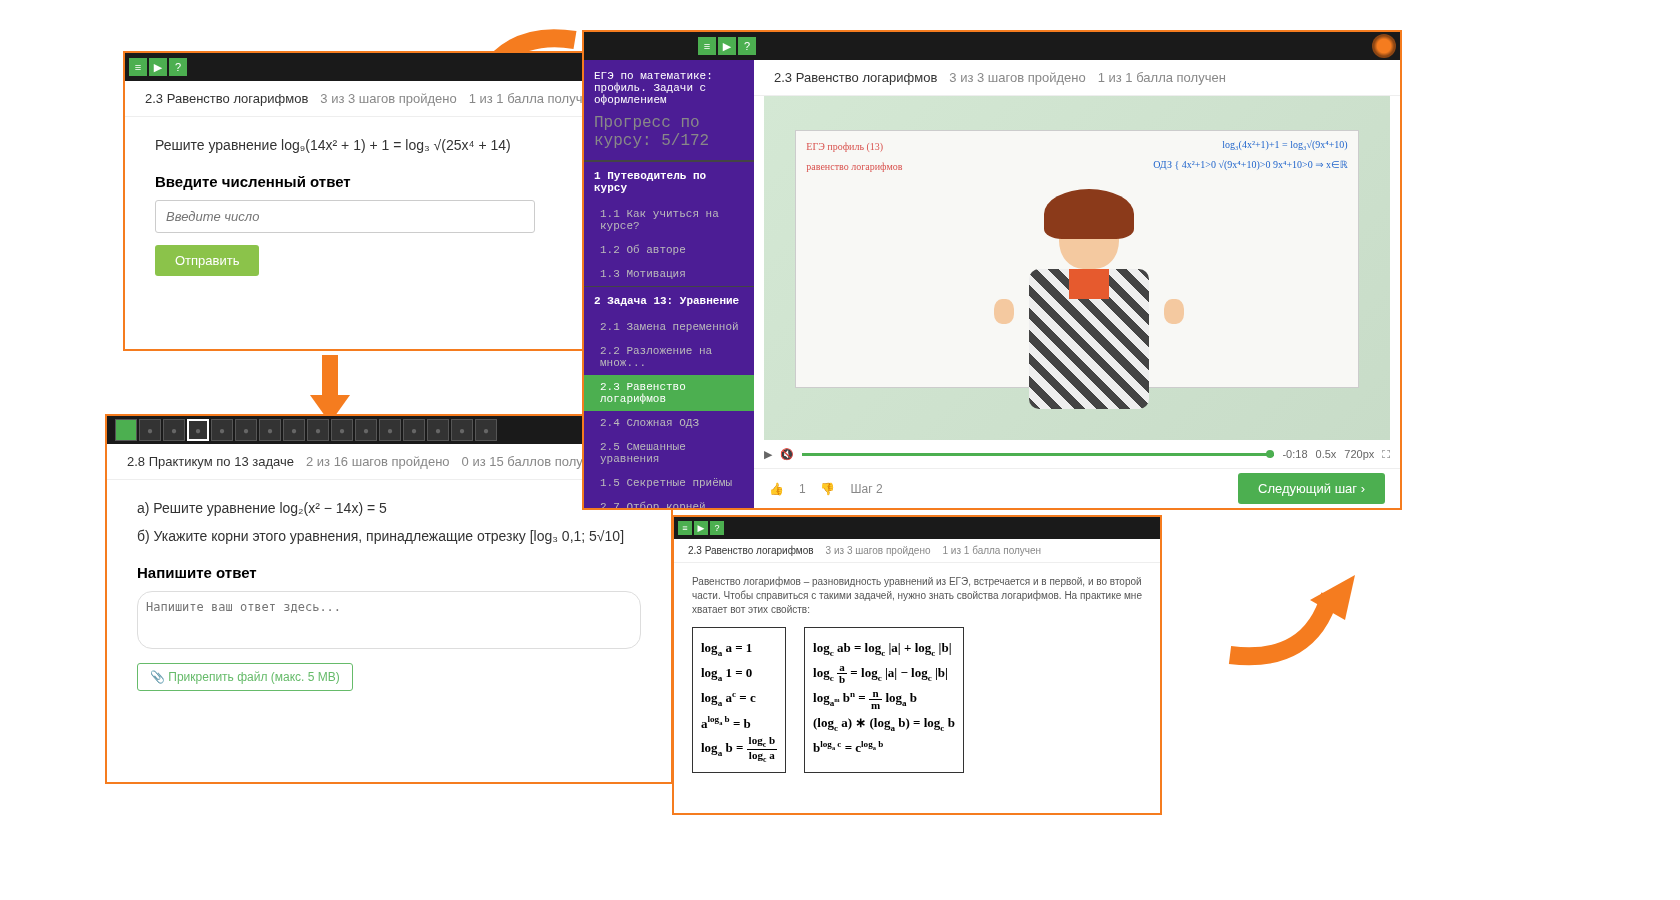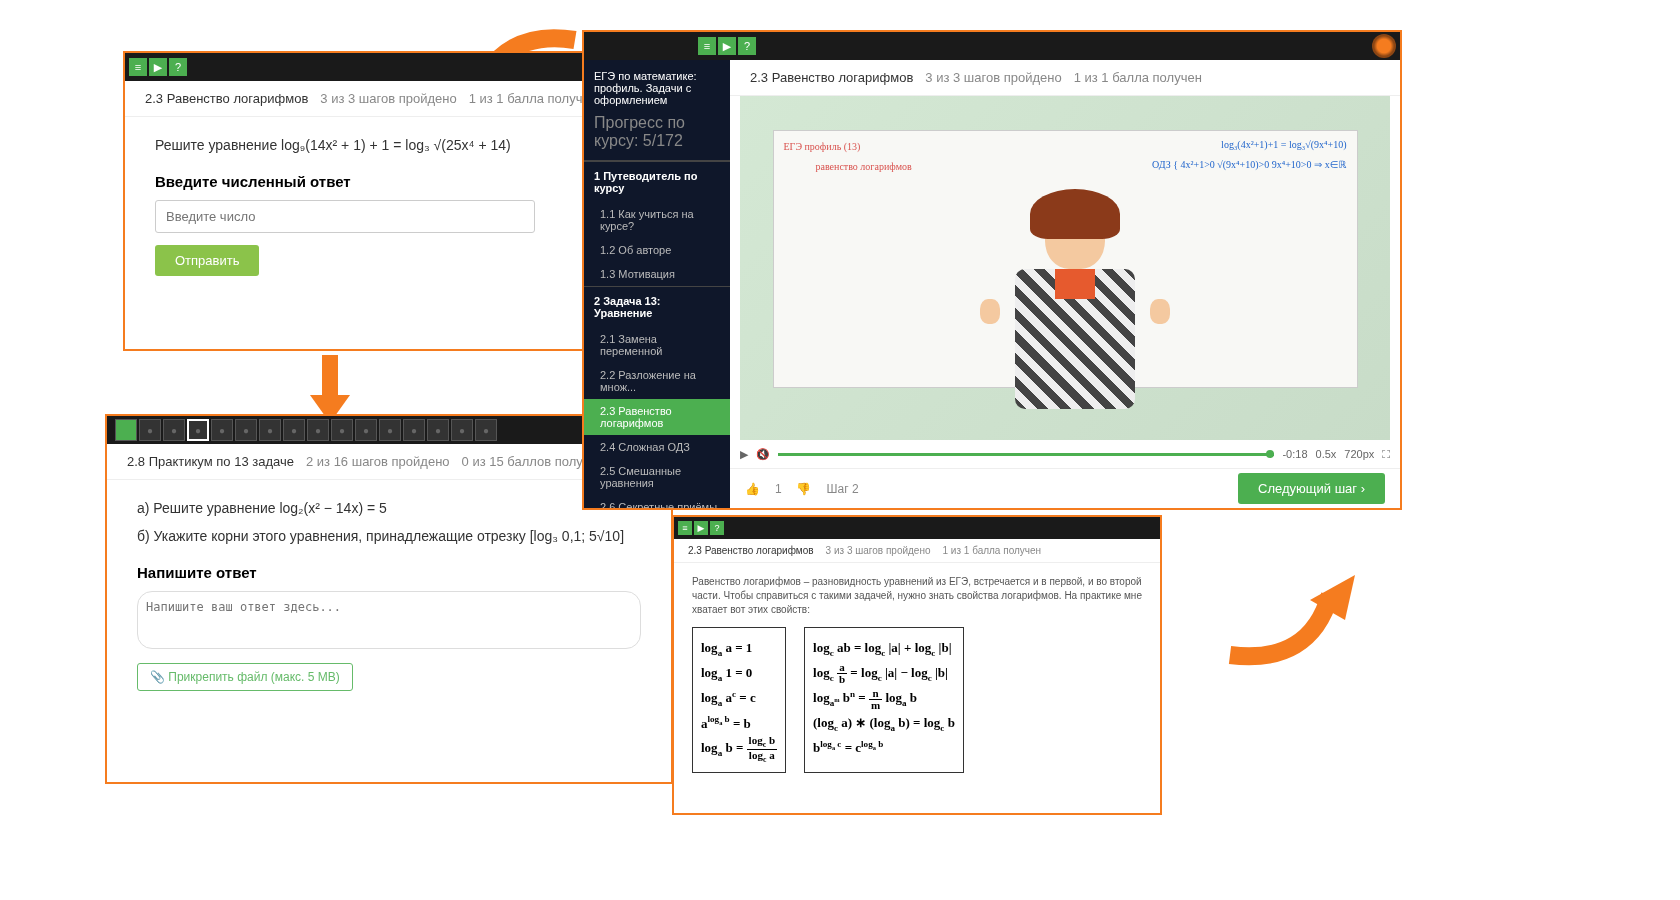--- a/index.html
+++ b/index.html
@@ -8,42 +8,42 @@
 .panel { position: absolute; border: 2px solid #f57c1f; background: #fff; overflow: hidden; }
 .topbar { height: 28px; background: #1a1a1a; display: flex; align-items: center; padding: 0 4px; gap: 2px; }
 .tb-btn { width: 18px; height: 18px; display: flex; align-items: center; justify-content: center; font-size: 11px; }
 .tb-green { background: #4caf50; color: #fff; }
 
 .header-row { padding: 10px 20px; border-bottom: 1px solid #eee; font-size: 13px; color: #888; display: flex; gap: 12px; align-items: center; }
 .header-row .title { color: #333; font-weight: 500; }
 .content { padding: 20px 30px; }
 .question { font-size: 14px; color: #333; margin-bottom: 12px; }
 .section-label { font-weight: 600; font-size: 15px; margin: 20px 0 10px; }
-.text-input { width: 100%; max-width: 380px; padding: 8px 10px; border: 1px solid #ccc; border-radius: 3px; font-size: 13px; color: #888; }
+.text-input { width: 100%; max-width: 380px; padding: 8px 10px; border: 1px solid #ccc; border-radius: 3px; font-size: 13px; color: #888; font-style: italic; }
 .btn { padding: 8px 20px; border: none; border-radius: 3px; font-size: 13px; cursor: pointer; }
 .btn-green { background: #8bc34a; color: #fff; }
 .btn-green-bright { background: #4caf50; color: #fff; }
 .btn-outline { border: 1px solid #66bb6a; color: #66bb6a; background: #fff; padding: 6px 12px; font-size: 12px; }
 
 
 #p1 { left: 123px; top: 51px; width: 550px; height: 300px; }
 
 
 #p2 { left: 105px; top: 414px; width: 568px; height: 370px; }
 .stepbar { display: flex; gap: 2px; padding: 4px; }
 .step-sq { width: 22px; height: 22px; background: #333; border: 1px solid #555; display:flex; align-items:center; justify-content:center; font-size:10px; color:#666; }
 .step-sq.active { border: 2px solid #fff; }
 .step-sq.done { background: #4caf50; }
 
 
 #main { left: 582px; top: 30px; width: 820px; height: 480px; }
 #main .topbar { justify-content: space-between; }
 .owl { width: 24px; height: 24px; background: radial-gradient(circle,#f57c1f 40%,#8b4513 60%); border-radius: 50%; }
 .main-body { display: flex; height: calc(100% - 28px); }
-.sidebar { width: 146px; background: #0f172a; color: #bbb; font-size: 11px; overflow-y: auto; display:flex; flex-direction:column; }
+.sidebar { width: 170px; background: #4c1d95; color: #bbb; font-size: 11px; overflow-y: auto; display:flex; flex-direction:column;font-family:Liberation Mono, monospace; }
 .sb-head { padding: 10px; font-size: 11px; color: #fff; border-bottom: 1px solid #444; }
 .sb-progress { font-size: 16px; color: #888; margin-top: 8px; }
 .sb-section { padding: 8px 10px; color: #fff; font-weight: 600; border-top: 1px solid #444; }
 .sb-item { padding: 6px 10px 6px 16px; cursor: pointer; }
 .sb-item.active { background: #4caf50; color: #fff; }
 .sb-foot { margin-top:auto; padding: 8px; display:flex; justify-content: space-between; color:#888; border-top:1px solid #444; }
 
 .main-right { flex: 1; display: flex; flex-direction: column; }
 .video-area { flex: 1; background: linear-gradient(135deg,#d4e8d4 0%,#c8dcc8 100%); position: relative; margin: 0 10px; }
 .whiteboard { position:absolute; top:10%; left:5%; right:5%; bottom:15%; background:#f8f8f5; border:1px solid #ccc; }
@@ -171,39 +171,39 @@
       <div class="sb-section">1 Путеводитель по курсу</div>
       <div class="sb-item">1.1 Как учиться на курсе?</div>
       <div class="sb-item">1.2 Об авторе</div>
       <div class="sb-item">1.3 Мотивация</div>
       <div class="sb-section">2 Задача 13: Уравнение</div>
       <div class="sb-item">2.1 Замена переменной</div>
       <div class="sb-item">2.2 Разложение на множ...</div>
       <div class="sb-item active">2.3 Равенство логарифмов</div>
       <div class="sb-item">2.4 Сложная ОДЗ</div>
       <div class="sb-item">2.5 Смешанные уравнения</div>
-      <div class="sb-item">2.6 Секретные приёмы</div>
+      <div class="sb-item">1.5 Секретные приёмы</div>
       <div class="sb-item">2.7 Отбор корней</div>
       <div class="sb-item">2.8 Практикум по 13 зада...</div>
       <div class="sb-foot">
         <span>⛶</span>
         <span>✎</span>
         <span>⚙</span>
       </div>
     </div>
     <div class="main-right">
       <div class="header-row">
         <span class="title">2.3 Равенство логарифмов</span>
         <span>3 из 3 шагов пройдено</span>
         <span>1 из 1 балла получен</span>
       </div>
       <div class="video-area">
         <div class="whiteboard">
           <div class="wb-text" style="top:10px; left:10px; color:#d9534f;">ЕГЭ профиль (13)</div>
-          <div class="wb-text" style="top:30px; left:10px; color:#d9534f;margin-left:32px;">равенство логарифмов</div>
+          <div class="wb-text" style="top:30px; left:10px; color:#d9534f;">равенство логарифмов</div>
           <div class="wb-text" style="top:8px; right:10px;">log₃(4x²+1)+1 = log₃√(9x⁴+10)</div>
           <div class="wb-text" style="top:28px; right:10px;">ОДЗ { 4x²+1&gt;0  √(9x⁴+10)&gt;0  9x⁴+10&gt;0  ⇒ x∈ℝ</div>
         </div>
         <div class="person">
           <div class="person-head">
               <div class="person-hair"></div>
             </div>
           <div class="person-shirt"></div>
           <div class="person-body"></div>
           <div class="hand l"></div>

